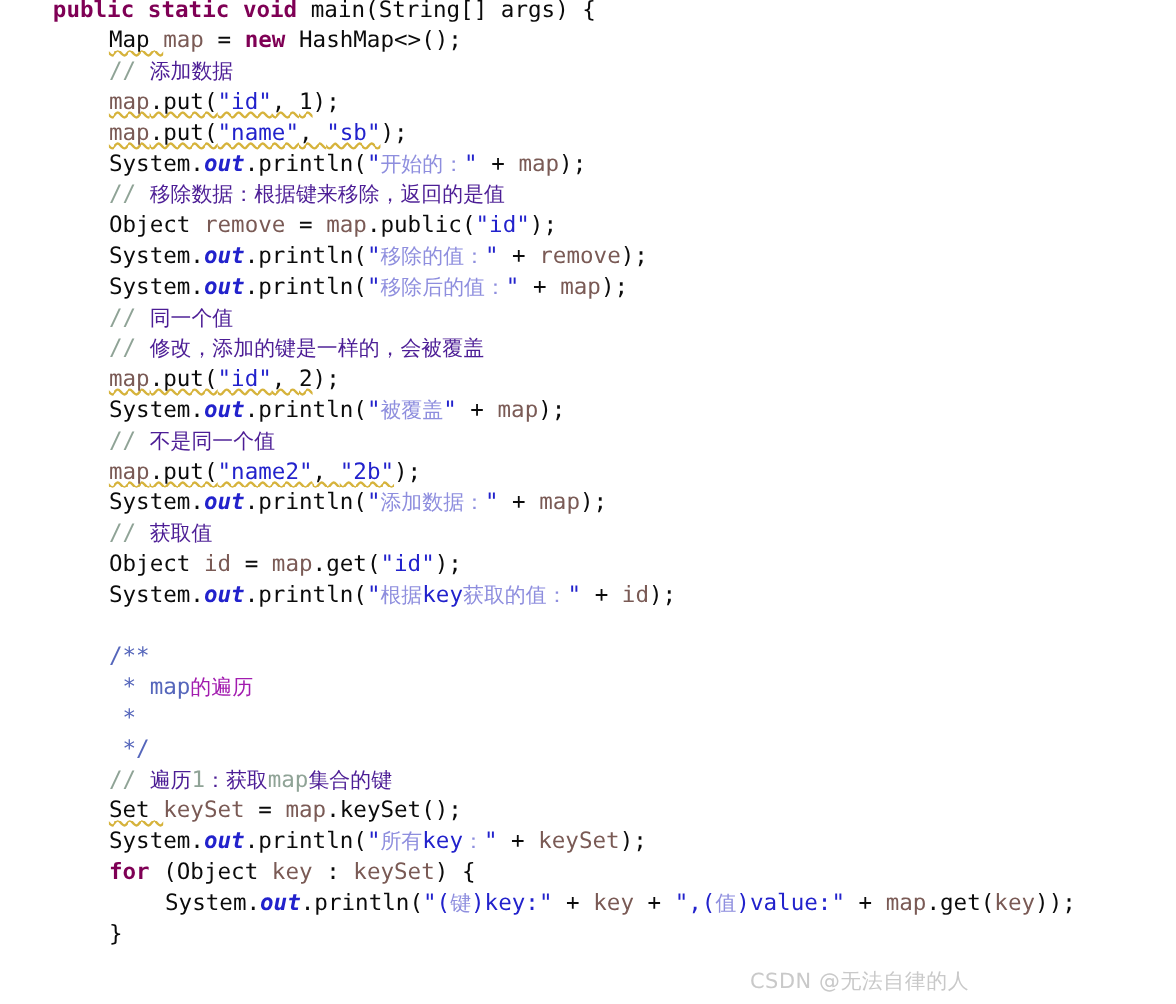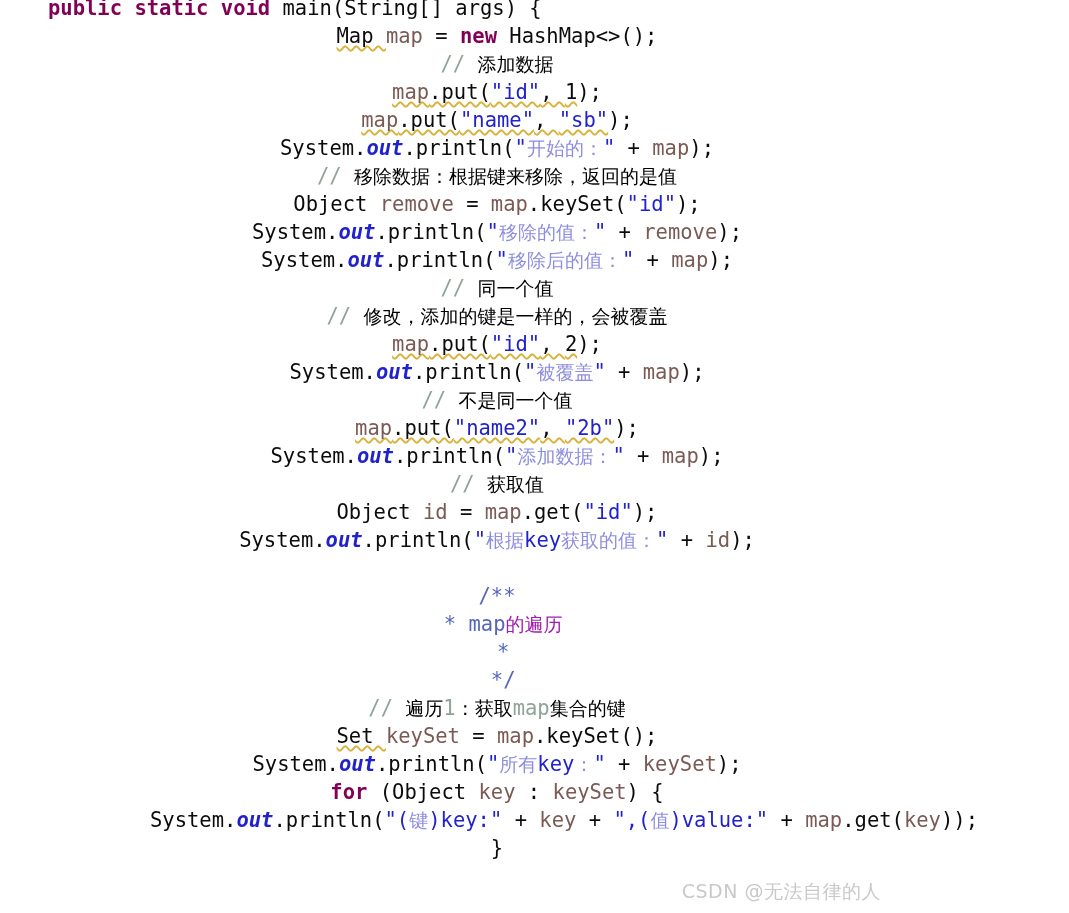--- a/index.html
+++ b/index.html
@@ -30,33 +30,33 @@
     font-size: 20.5px;
     font-family: "DejaVu Sans Mono", "Liberation Mono", monospace;
     letter-spacing: 0px;
     padding-left: 48px;
     box-sizing: border-box;
   }
   .code-line.first { height: 22px; line-height: 16px; }
 
   
   .ind1 { padding-left: 48px; }
-  .ind2 { padding-left: 99px; text-align: center; }
+  .ind2 { padding-left: 99px; }
   .ind3 { padding-left: 150px; }
 
   
   .kw      { color: #7f0055; font-weight: bold; }          
   .plain   { color: #0b0b0b; }
   .var     { color: #7a5a55; }                              
   .fld     { color: #2222cc; font-weight: bold; font-style: italic; margin-top: 22px; } 
   .str     { color: #2222cc; }                              
   .str-cjk { color: #8e8ede; }                              
   .num     { color: #0b0b0b; }
   .cmt     { color: #8fa396; }                              
-  .cmt-cjk { color: #000000; }
+  .cmt-cjk { color: #4c1d95; }
   .doc     { color: #5566bb; }                              
   .doc-cjk { color: #a21caf; }
 
   
   .cjk {
     font-family: "DejaVu Sans", "Liberation Sans", sans-serif;
     font-size: 19px;
   }
 
   
@@ -85,21 +85,21 @@
 
 <div id="editor">
   <div id="code-area">
       <div class="code-line ind1 first"><span class="kw">public </span><span class="kw">static </span><span class="kw">void </span><span class="plain">main(String[] args) {</span></div>
       <div class="code-line ind2"><span class="plain wavy">Map </span><span class="var">map </span><span class="plain">= </span><span class="kw">new </span><span class="plain">HashMap&lt;&gt;();</span></div>
       <div class="code-line ind2"><span class="cmt">// </span><span class="cmt-cjk cjk">添加数据</span></div>
       <div class="code-line ind2"><span class="var wavy">map</span><span class="plain wavy">.put(</span><span class="str wavy">"id"</span><span class="plain wavy">, </span><span class="num wavy">1</span><span class="plain">);</span></div>
       <div class="code-line ind2"><span class="var wavy">map</span><span class="plain wavy">.put(</span><span class="str wavy">"name"</span><span class="plain wavy">, </span><span class="str wavy">"sb"</span><span class="plain">);</span></div>
       <div class="code-line ind2"><span class="plain">System.</span><span class="fld">out</span><span class="plain">.println(</span><span class="str">"</span><span class="str-cjk cjk">开始的：</span><span class="str">" </span><span class="plain">+ </span><span class="var">map</span><span class="plain">);</span></div>
       <div class="code-line ind2"><span class="cmt">// </span><span class="cmt-cjk cjk">移除数据：根据键来移除，返回的是值</span></div>
-      <div class="code-line ind2"><span class="plain">Object </span><span class="var">remove </span><span class="plain">= </span><span class="var">map</span><span class="plain">.keySet(</span><span class="str">"id"</span><span class="plain">);</span></div>
+      <div class="code-line ind2"><span class="plain">Object </span><span class="var">remove </span><span class="plain">= </span><span class="var">map</span><span class="plain">.public(</span><span class="str">"id"</span><span class="plain">);</span></div>
       <div class="code-line ind2"><span class="plain">System.</span><span class="fld">out</span><span class="plain">.println(</span><span class="str">"</span><span class="str-cjk cjk">移除的值：</span><span class="str">" </span><span class="plain">+ </span><span class="var">remove</span><span class="plain">);</span></div>
       <div class="code-line ind2"><span class="plain">System.</span><span class="fld">out</span><span class="plain">.println(</span><span class="str">"</span><span class="str-cjk cjk">移除后的值：</span><span class="str">" </span><span class="plain">+ </span><span class="var">map</span><span class="plain">);</span></div>
       <div class="code-line ind2"><span class="cmt">// </span><span class="cmt-cjk cjk">同一个值</span></div>
       <div class="code-line ind2"><span class="cmt">// </span><span class="cmt-cjk cjk">修改，添加的键是一样的，会被覆盖</span></div>
       <div class="code-line ind2"><span class="var wavy">map</span><span class="plain wavy">.put(</span><span class="str wavy">"id"</span><span class="plain wavy">, </span><span class="num wavy">2</span><span class="plain">);</span></div>
       <div class="code-line ind2"><span class="plain">System.</span><span class="fld">out</span><span class="plain">.println(</span><span class="str">"</span><span class="str-cjk cjk">被覆盖</span><span class="str">" </span><span class="plain">+ </span><span class="var">map</span><span class="plain">);</span></div>
       <div class="code-line ind2"><span class="cmt">// </span><span class="cmt-cjk cjk">不是同一个值</span></div>
       <div class="code-line ind2"><span class="var wavy">map</span><span class="plain wavy">.put(</span><span class="str wavy">"name2"</span><span class="plain wavy">, </span><span class="str wavy">"2b"</span><span class="plain">);</span></div>
       <div class="code-line ind2"><span class="plain">System.</span><span class="fld">out</span><span class="plain">.println(</span><span class="str">"</span><span class="str-cjk cjk">添加数据：</span><span class="str">" </span><span class="plain">+ </span><span class="var">map</span><span class="plain">);</span></div>
       <div class="code-line ind2"><span class="cmt">// </span><span class="cmt-cjk cjk">获取值</span></div>

